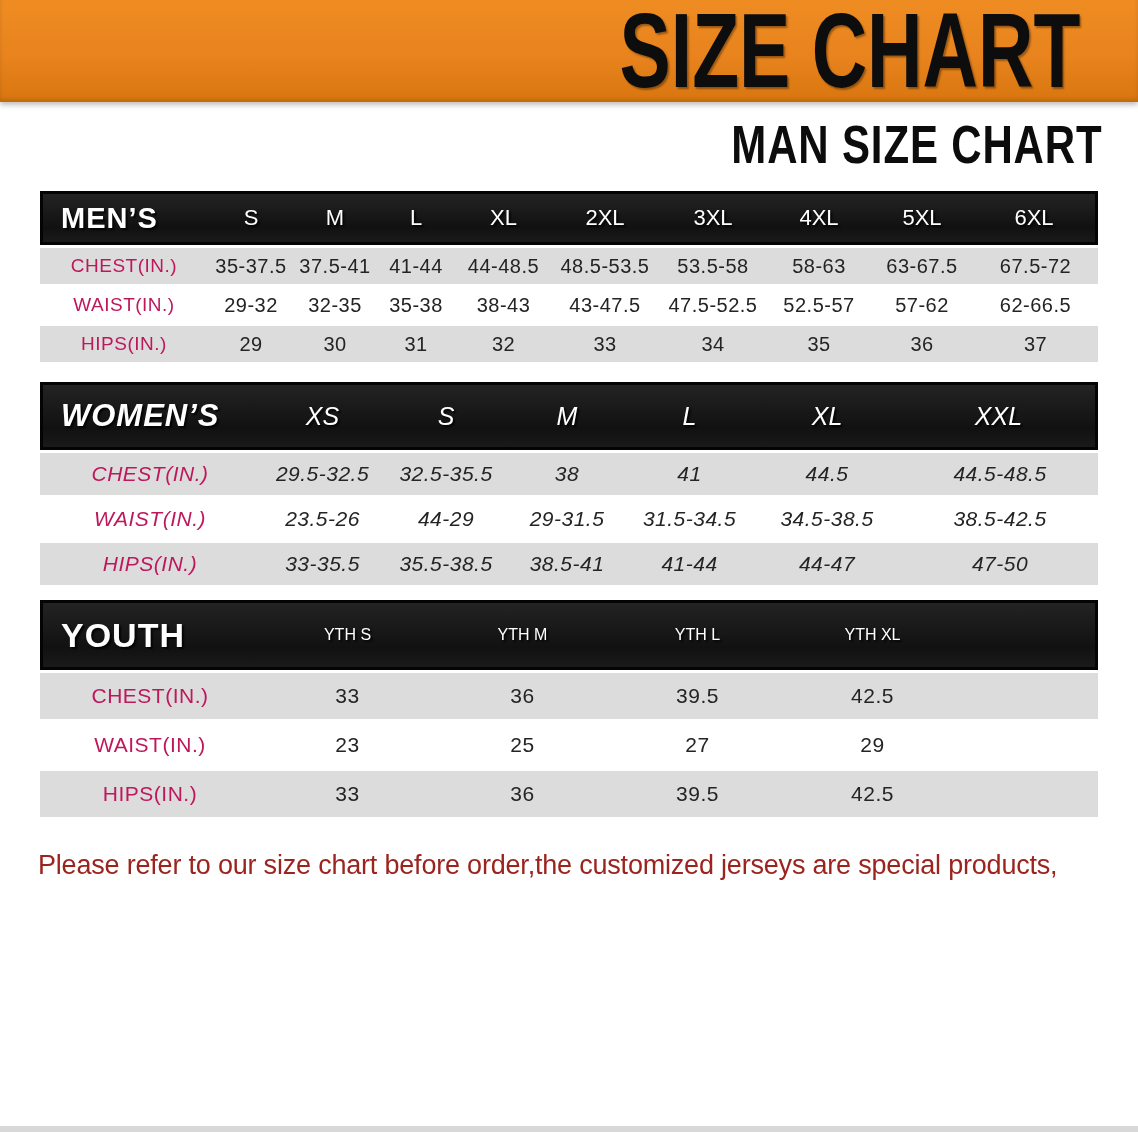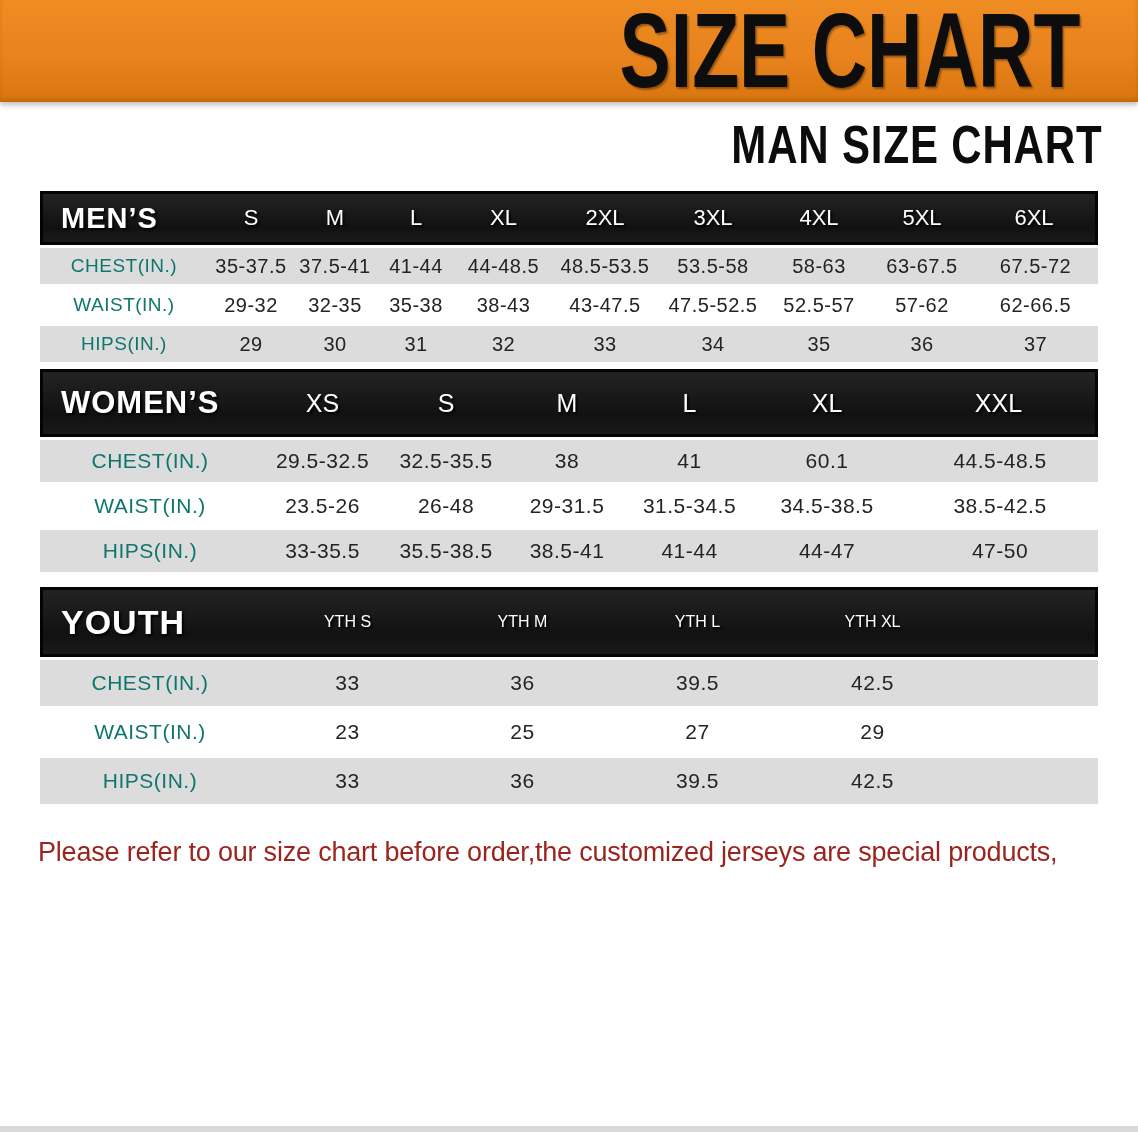--- a/index.html
+++ b/index.html
@@ -33,21 +33,21 @@
     letter-spacing:1px;white-space:nowrap;
   }
   .sec-men   .section-title{margin-top:14px;}
   .sec-women .section-title{margin-top:34px;}
   .sec-youth .section-title{margin-top:40px;}
   
   .size-table{
     border-collapse:separate;border-spacing:0;
     width:1058px;margin:8px 0 0 40px;table-layout:fixed;
   }
-  .sec-women .size-table{margin-top:4px;}
+  .sec-women .size-table{margin-top:17px;font-style:italic;}
   .sec-youth .size-table{margin-top:12px;}
   .size-table thead th{
     background:linear-gradient(180deg,#232323 0%,#111111 70%,#1a1a1a 100%);
     color:#ffffff;border-top:3px solid #040404;border-bottom:3px solid #040404;
     font-weight:500;text-align:center;vertical-align:middle;
     text-shadow:2px 2px 2px rgba(0,0,0,.85);
   }
   .size-table thead th:first-child{border-left:3px solid #040404;text-align:left;padding-left:18px;}
   .size-table thead th:last-child{border-right:3px solid #040404;}
   .size-table thead th.bar-label{font-weight:800;letter-spacing:1px;}
@@ -57,21 +57,21 @@
   .sec-women thead th.bar-label{font-size:31px;}
   .sec-youth thead th{height:62px;font-size:16px;}
   .sec-youth thead th.bar-label{font-size:34px;}
   .size-table tbody td{
     text-align:center;vertical-align:middle;
     color:#242424;letter-spacing:.5px;
     border-bottom:3px solid #ffffff;
   }
   .size-table tbody tr:first-child td{border-top:3px solid #ffffff;}
   .size-table tbody tr:nth-child(odd) td{background:#dcdcdc;}
-  .size-table tbody td.row-label{color:#0f766e;}
+  .size-table tbody td.row-label{color:#be185d;}
   .sec-men   tbody td{height:34px;font-size:20px;}
   .sec-men   tbody td.row-label{font-size:19px;}
   .sec-women tbody td{height:40px;font-size:21px;}
   .sec-youth tbody td{height:44px;font-size:21px;}
   
   .footer-note{
     margin:22px 38px 0 38px;
     color:#9b241e;font-size:27px;line-height:46px;letter-spacing:-0.2px;
   }
   .bottom-strip{
@@ -180,27 +180,27 @@
           <th class="bar-col">XXL</th>
         </tr>
       </thead>
       <tbody>
         <tr>
           <td class="row-label">CHEST(IN.)</td>
           <td class="cell">29.5-32.5</td>
           <td class="cell">32.5-35.5</td>
           <td class="cell">38</td>
           <td class="cell">41</td>
-          <td class="cell">60.1</td>
+          <td class="cell">44.5</td>
           <td class="cell">44.5-48.5</td>
         </tr>
         <tr>
           <td class="row-label">WAIST(IN.)</td>
           <td class="cell">23.5-26</td>
-          <td class="cell">26-48</td>
+          <td class="cell">44-29</td>
           <td class="cell">29-31.5</td>
           <td class="cell">31.5-34.5</td>
           <td class="cell">34.5-38.5</td>
           <td class="cell">38.5-42.5</td>
         </tr>
         <tr>
           <td class="row-label">HIPS(IN.)</td>
           <td class="cell">33-35.5</td>
           <td class="cell">35.5-38.5</td>
           <td class="cell">38.5-41</td>

